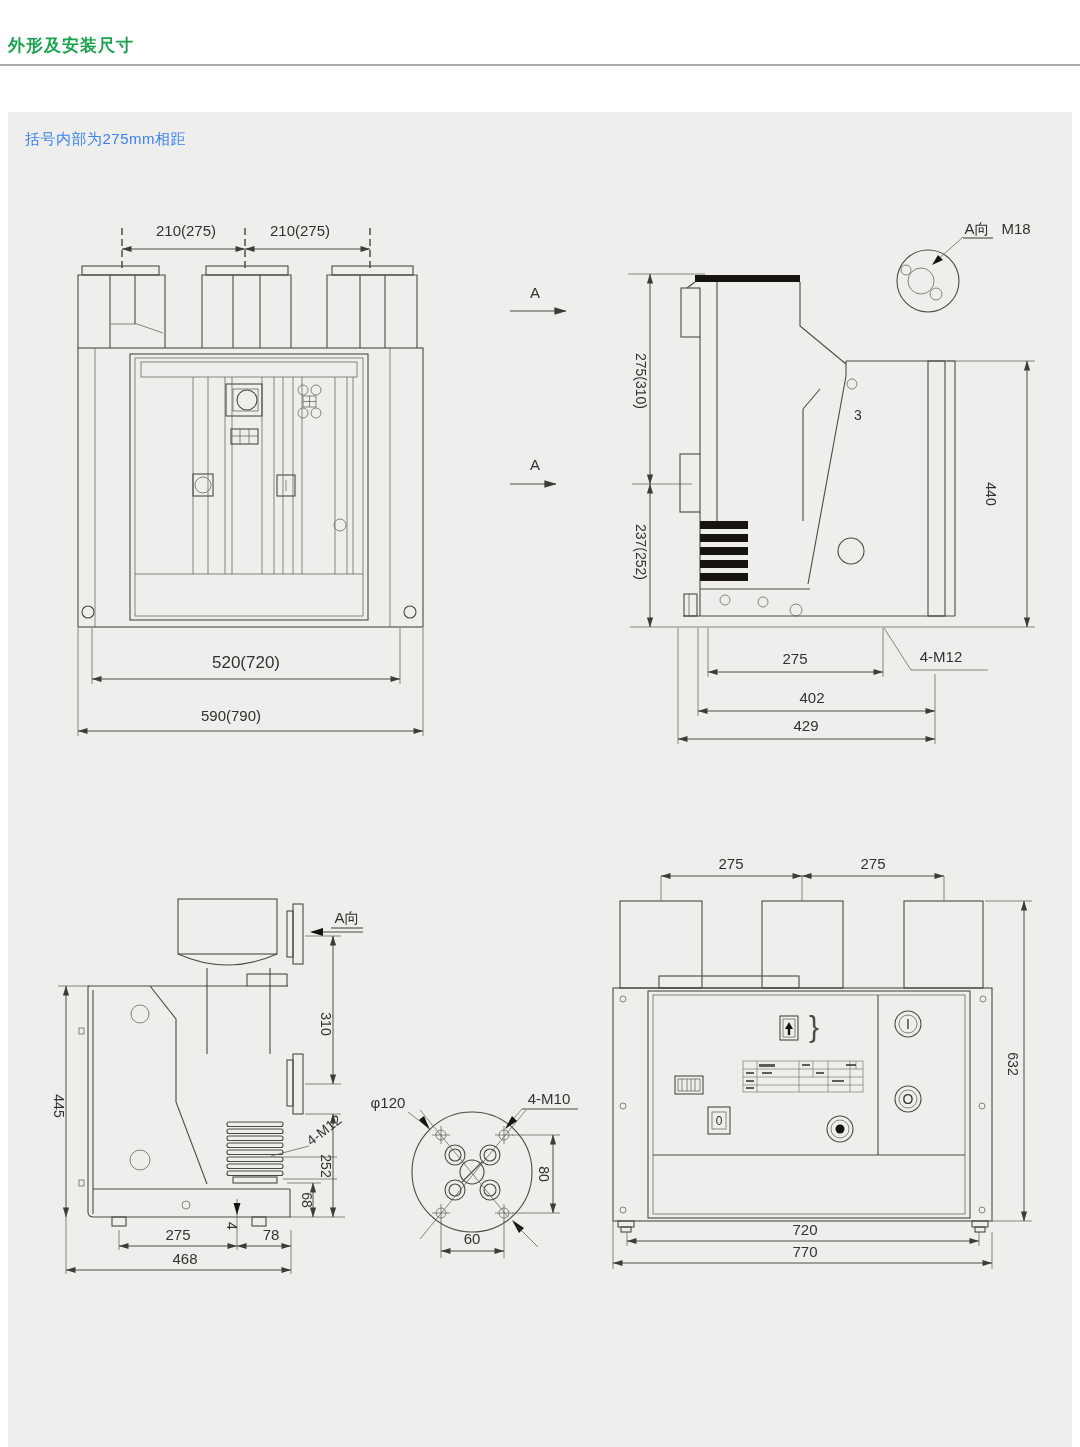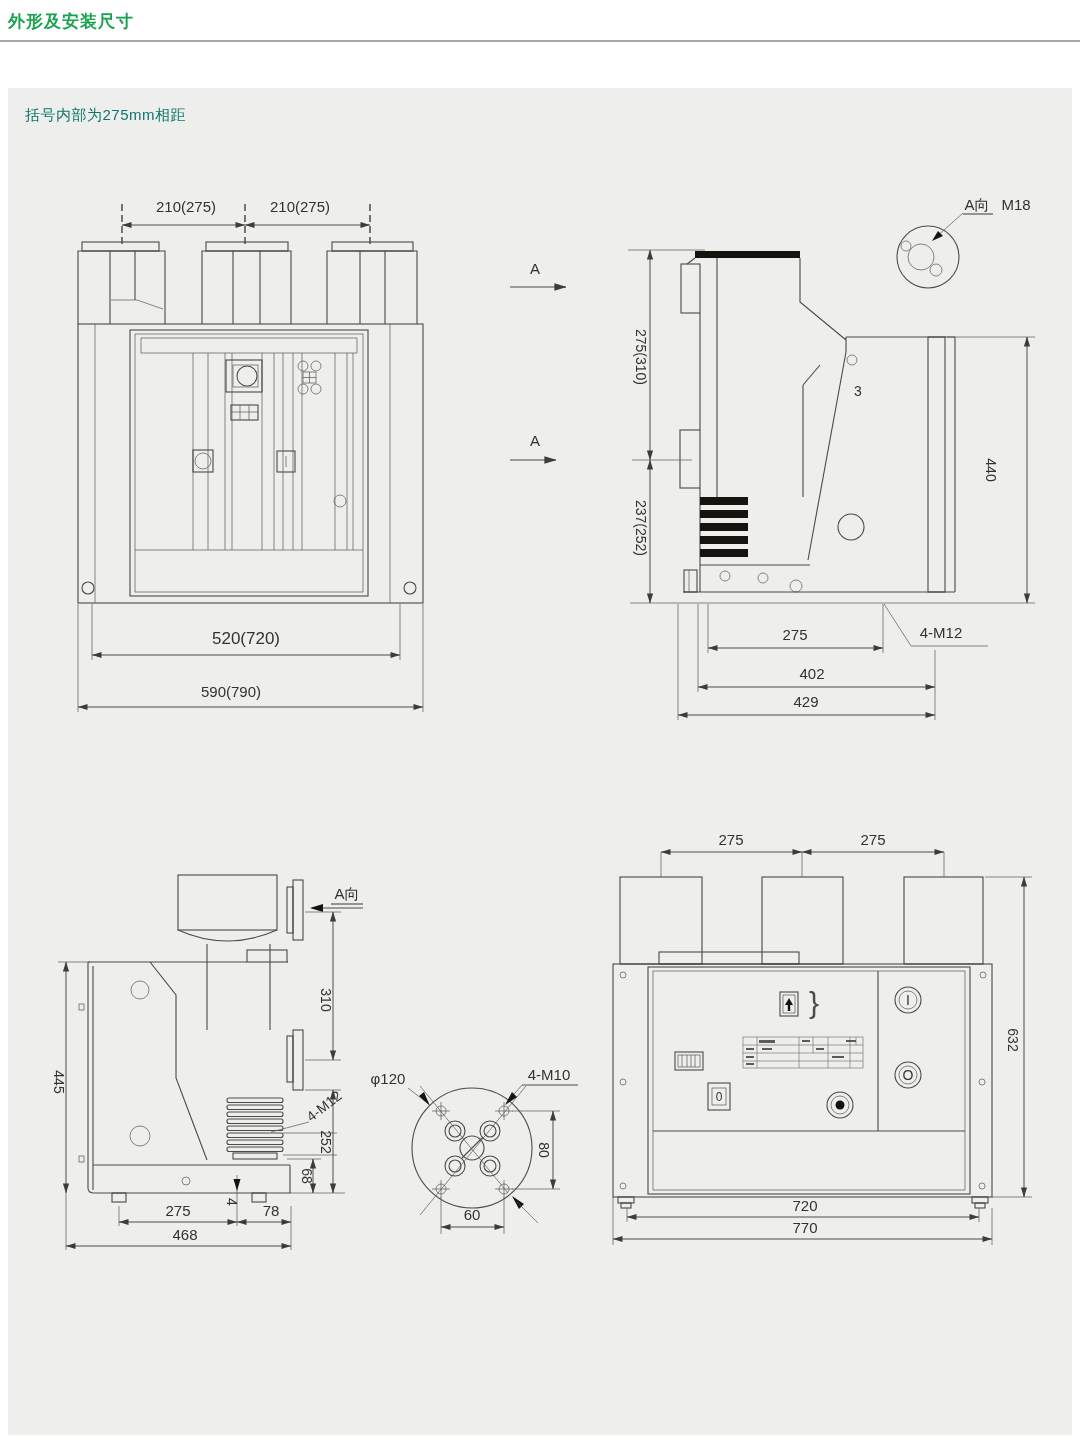--- a/index.html
+++ b/index.html
@@ -1,21 +1,21 @@
 <!DOCTYPE html>
 <html><head>
 <meta charset="utf-8">
 <style>
   html,body{margin:0;padding:0;background:#ffffff;}
   body{width:1080px;height:1447px;position:relative;font-family:"Liberation Sans",sans-serif;}
-  .page{position:absolute;inset:0;}
+  .page{position:absolute;inset:0;margin-top:24px;}
   .title{position:absolute;left:8px;top:10px;font-size:17px;font-weight:bold;color:#1aa24e;letter-spacing:1px;}
   .divider{position:absolute;left:0;top:40px;width:1080px;height:2px;background:#a9a9a9;}
   .panel{position:absolute;left:8px;top:88px;width:1064px;height:1347px;background:#eeeeec;}
-  .note{position:absolute;left:25px;top:106px;font-size:15px;color:#0f766e;letter-spacing:0.5px;}
+  .note{position:absolute;left:25px;top:106px;font-size:15px;color:#3b82f6;letter-spacing:0.5px;}
   svg{position:absolute;left:0;top:88px;}
   .ln{fill:none;stroke:#4e4a45;stroke-width:1.1;}
   .lt{fill:none;stroke:#5a564f;stroke-width:0.7;}
   .dash{stroke-dasharray:7 4;stroke-width:1.6;}
   .dl{fill:none;stroke:#3f3b37;stroke-width:0.9;marker-start:url(#ma);marker-end:url(#ma);}
   .fb{fill:#17130f;stroke:none;}
   .dim{font-family:"Liberation Sans",sans-serif;font-size:14px;fill:#343230;}
   .d15{font-size:15px;}
   .d17{font-size:17px;}
   .ctr{text-anchor:middle;}

